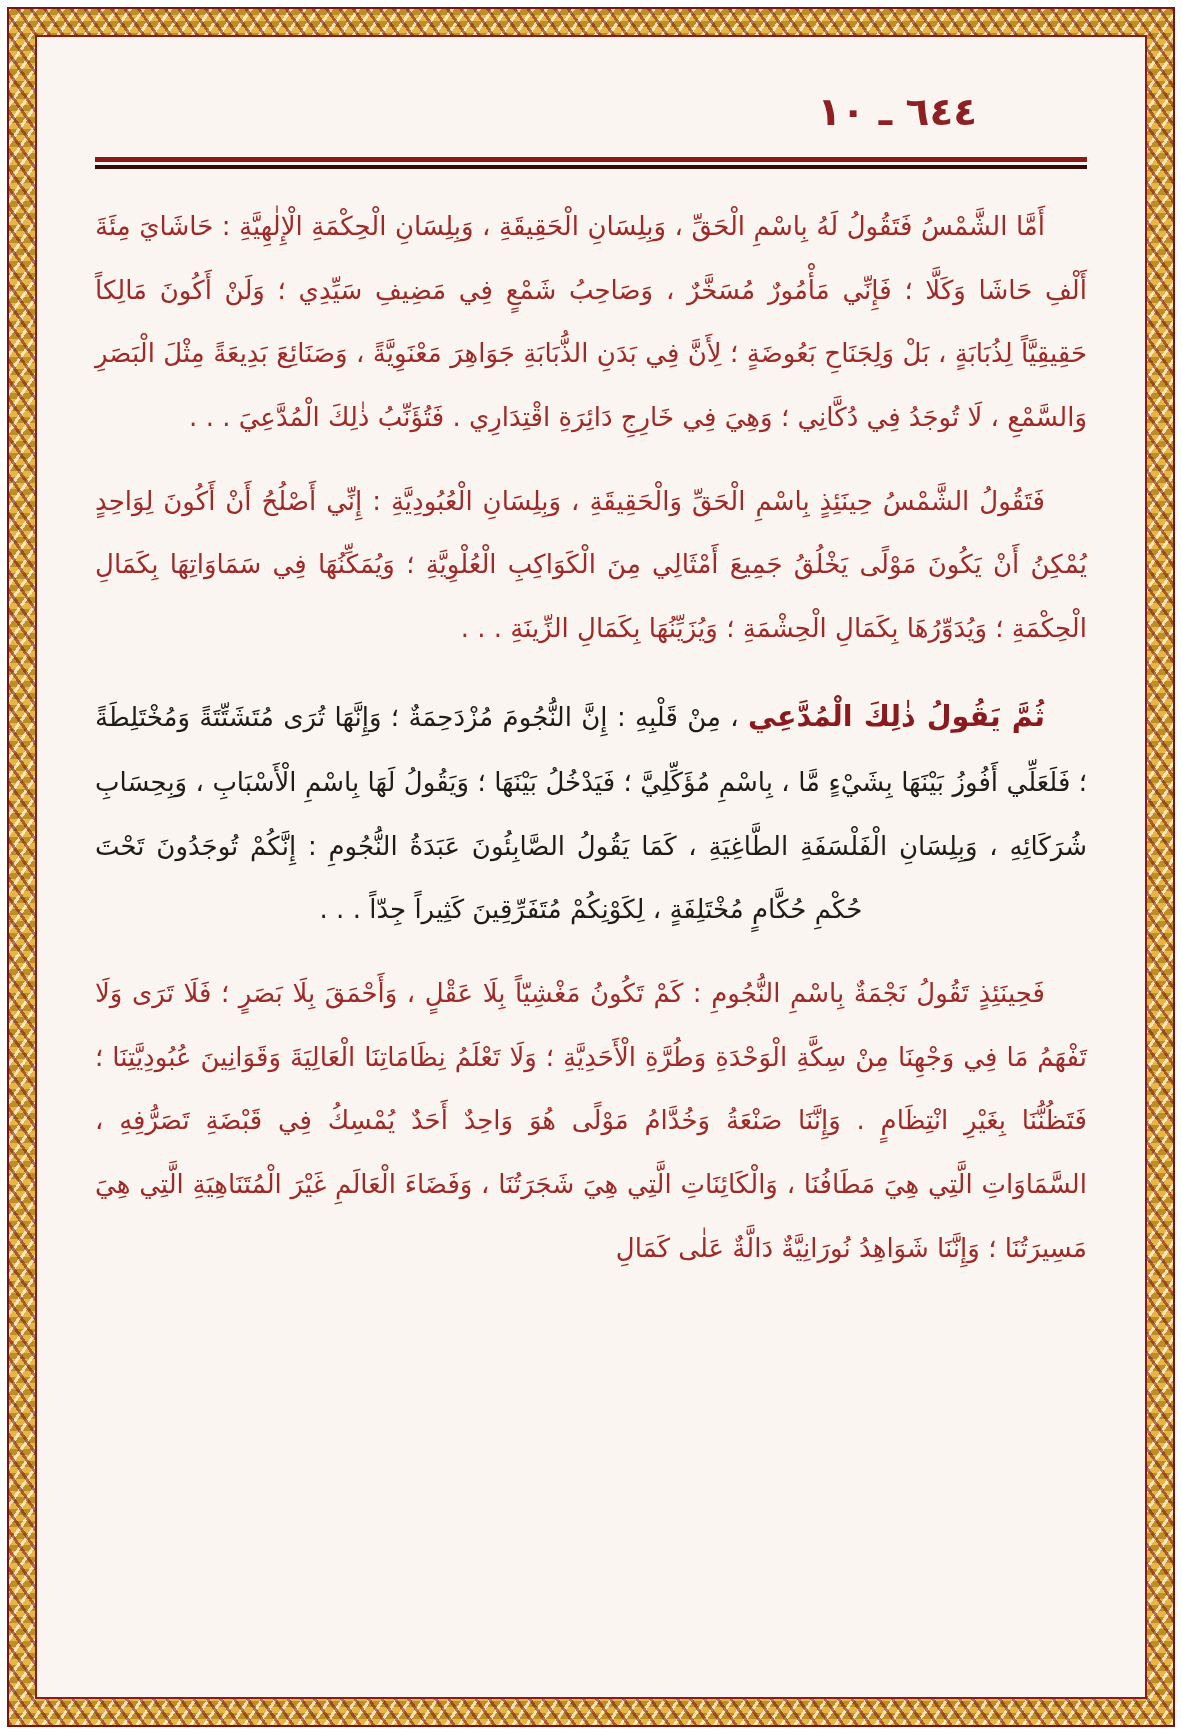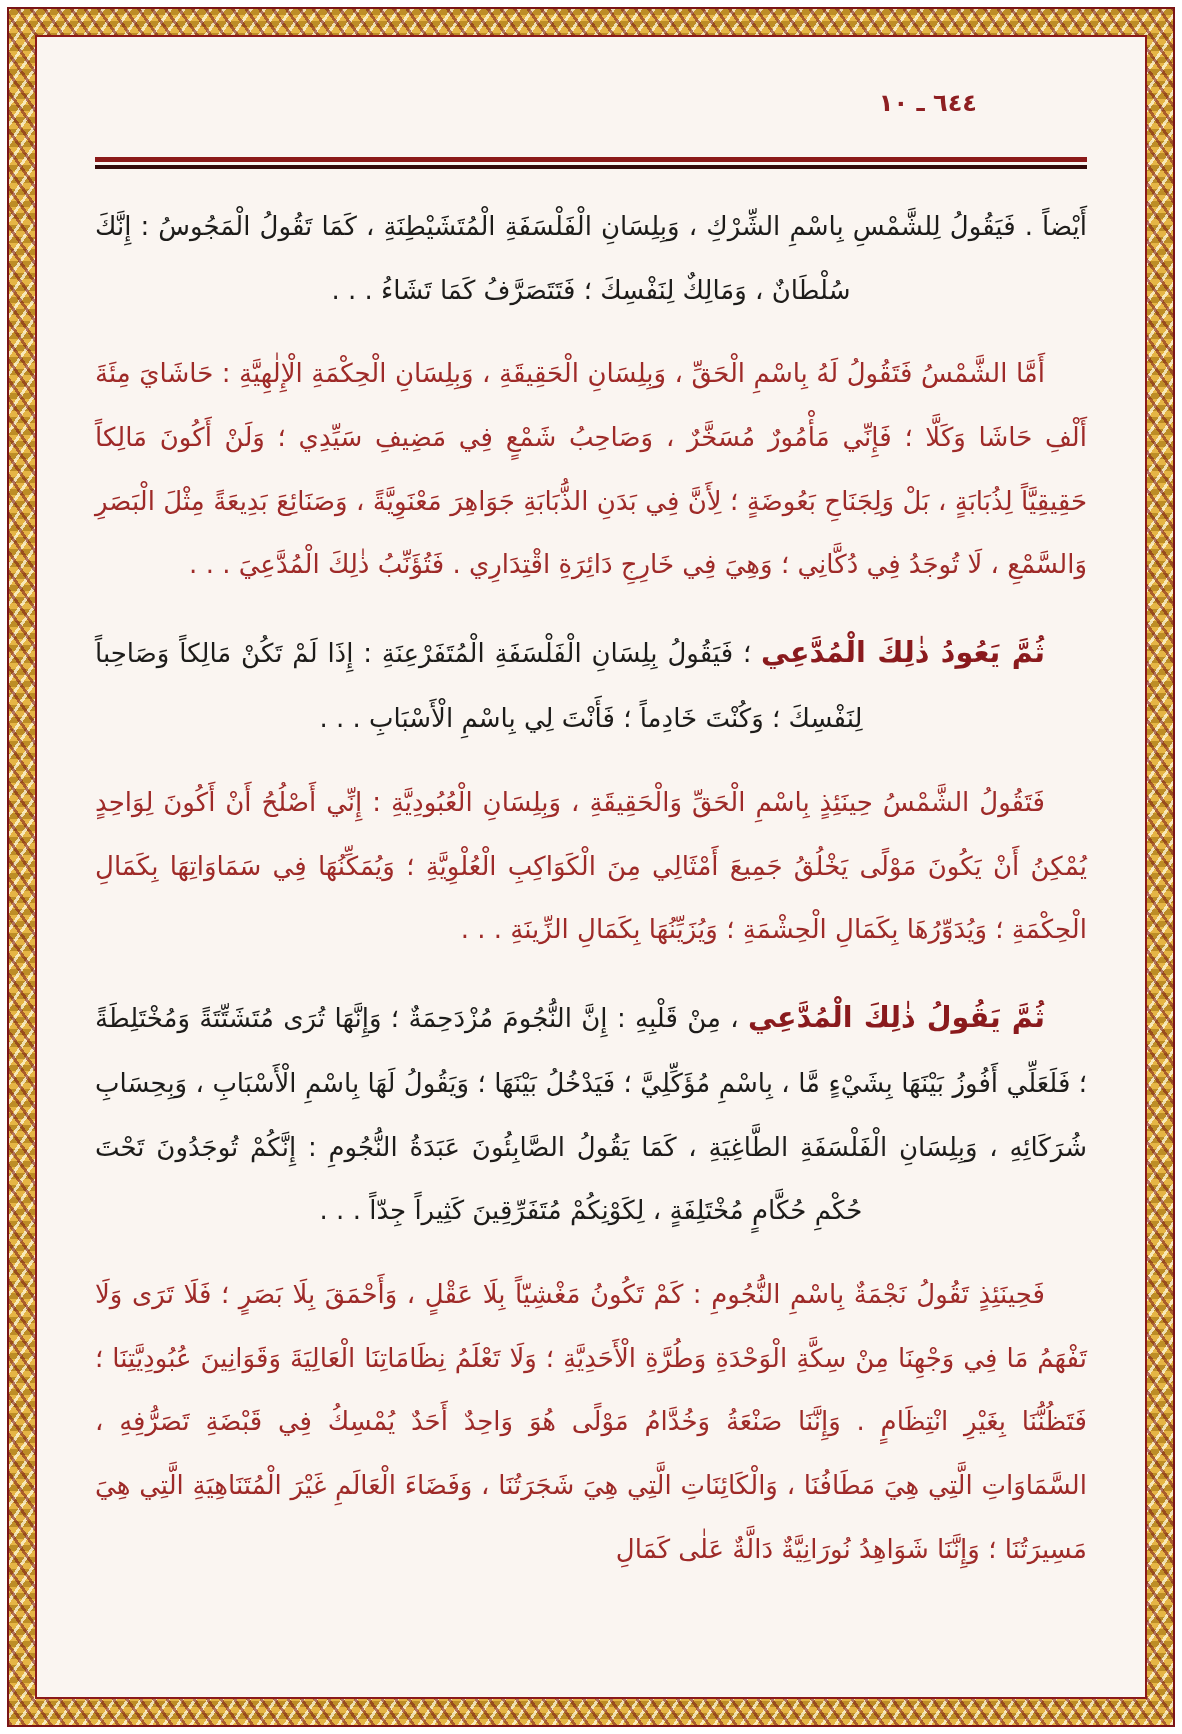--- a/index.html
+++ b/index.html
@@ -28,21 +28,21 @@
   .content{
     position:absolute; inset:0;
     padding:46px 58px 40px 58px;
     direction:rtl;
   }
   .header{
     position:relative; height:64px;
   }
   .page-num{
     position:absolute; left:auto; right:110px; top:6px;
-    font-size:24px; font-weight:bold; color:var(--title-red);
+    font-size:39px; font-weight:bold; color:var(--title-red);
     letter-spacing:2px;
   }
   .title{
     position:absolute; left:0; right:0; top:0;
     text-align:center;
     font-size:31px; font-weight:bold; color:var(--title-red);
     text-shadow: 10px 13px 2px rgba(110,100,95,.30);
   }
   .rule{margin-top:10px;}
   .rule .r1{height:5px;background:var(--rule-top);}
@@ -71,22 +71,20 @@
   <div class="surface">
     <div class="content">
       <div class="header">
         <div class="page-num">٦٤٤ ـ ١٠</div>
       </div>
       <div class="rule">
         <div class="r1"></div>
         <div class="r2"></div>
       </div>
       <div class="text-body">
-          <p class="para center-last"><span class="seg-black">أَيْضاً . فَيَقُولُ لِلشَّمْسِ بِاسْمِ الشِّرْكِ ، وَبِلِسَانِ الْفَلْسَفَةِ الْمُتَشَيْطِنَةِ ، كَمَا تَقُولُ الْمَجُوسُ : إِنَّكَ سُلْطَانٌ ، وَمَالِكٌ لِنَفْسِكَ ؛ فَتَتَصَرَّفُ كَمَا تَشَاءُ . . .</span></p>
           <p class="para indent"><span class="seg-red">أَمَّا الشَّمْسُ فَتَقُولُ لَهُ بِاسْمِ الْحَقِّ ، وَبِلِسَانِ الْحَقِيقَةِ ، وَبِلِسَانِ الْحِكْمَةِ الْإِلٰهِيَّةِ : حَاشَايَ مِئَةَ أَلْفِ حَاشَا وَكَلَّا ؛ فَإِنِّي مَأْمُورٌ مُسَخَّرٌ ، وَصَاحِبُ شَمْعٍ فِي مَضِيفِ سَيِّدِي ؛ وَلَنْ أَكُونَ مَالِكاً حَقِيقِيَّاً لِذُبَابَةٍ ، بَلْ وَلِجَنَاحِ بَعُوضَةٍ ؛ لِأَنَّ فِي بَدَنِ الذُّبَابَةِ جَوَاهِرَ مَعْنَوِيَّةً ، وَصَنَائِعَ بَدِيعَةً مِثْلَ الْبَصَرِ وَالسَّمْعِ ، لَا تُوجَدُ فِي دُكَّانِي ؛ وَهِيَ فِي خَارِجِ دَائِرَةِ اقْتِدَارِي . فَتُؤَنِّبُ ذٰلِكَ الْمُدَّعِيَ . . .</span></p>
-          <p class="para indent center-last"><span class="seg-redbold">ثُمَّ يَعُودُ ذٰلِكَ الْمُدَّعِي</span><span class="seg-black"> ؛ فَيَقُولُ بِلِسَانِ الْفَلْسَفَةِ الْمُتَفَرْعِنَةِ : إِذَا لَمْ تَكُنْ مَالِكاً وَصَاحِباً لِنَفْسِكَ ؛ وَكُنْتَ خَادِماً ؛ فَأَنْتَ لِي بِاسْمِ الْأَسْبَابِ . . .</span></p>
           <p class="para indent"><span class="seg-red">فَتَقُولُ الشَّمْسُ حِينَئِذٍ بِاسْمِ الْحَقِّ وَالْحَقِيقَةِ ، وَبِلِسَانِ الْعُبُودِيَّةِ : إِنِّي أَصْلُحُ أَنْ أَكُونَ لِوَاحِدٍ يُمْكِنُ أَنْ يَكُونَ مَوْلًى يَخْلُقُ جَمِيعَ أَمْثَالِي مِنَ الْكَوَاكِبِ الْعُلْوِيَّةِ ؛ وَيُمَكِّنُهَا فِي سَمَاوَاتِهَا بِكَمَالِ الْحِكْمَةِ ؛ وَيُدَوِّرُهَا بِكَمَالِ الْحِشْمَةِ ؛ وَيُزَيِّنُهَا بِكَمَالِ الزِّينَةِ . . .</span></p>
           <p class="para indent center-last"><span class="seg-redbold">ثُمَّ يَقُولُ ذٰلِكَ الْمُدَّعِي</span><span class="seg-black"> ، مِنْ قَلْبِهِ : إِنَّ النُّجُومَ مُزْدَحِمَةٌ ؛ وَإِنَّهَا تُرَى مُتَشَتِّتَةً وَمُخْتَلِطَةً ؛ فَلَعَلِّي أَفُوزُ بَيْنَهَا بِشَيْءٍ مَّا ، بِاسْمِ مُؤَكِّلِيَّ ؛ فَيَدْخُلُ بَيْنَهَا ؛ وَيَقُولُ لَهَا بِاسْمِ الْأَسْبَابِ ، وَبِحِسَابِ شُرَكَائِهِ ، وَبِلِسَانِ الْفَلْسَفَةِ الطَّاغِيَةِ ، كَمَا يَقُولُ الصَّابِئُونَ عَبَدَةُ النُّجُومِ : إِنَّكُمْ تُوجَدُونَ تَحْتَ حُكْمِ حُكَّامٍ مُخْتَلِفَةٍ ، لِكَوْنِكُمْ مُتَفَرِّقِينَ كَثِيراً جِدّاً . . .</span></p>
           <p class="para indent"><span class="seg-red">فَحِينَئِذٍ تَقُولُ نَجْمَةٌ بِاسْمِ النُّجُومِ : كَمْ تَكُونُ مَغْشِيّاً بِلَا عَقْلٍ ، وَأَحْمَقَ بِلَا بَصَرٍ ؛ فَلَا تَرَى وَلَا تَفْهَمُ مَا فِي وَجْهِنَا مِنْ سِكَّةِ الْوَحْدَةِ وَطُرَّةِ الْأَحَدِيَّةِ ؛ وَلَا تَعْلَمُ نِظَامَاتِنَا الْعَالِيَةَ وَقَوَانِينَ عُبُودِيَّتِنَا ؛ فَتَظُنُّنَا بِغَيْرِ انْتِظَامٍ . وَإِنَّنَا صَنْعَةُ وَخُدَّامُ مَوْلًى هُوَ وَاحِدٌ أَحَدٌ يُمْسِكُ فِي قَبْضَةِ تَصَرُّفِهِ ، السَّمَاوَاتِ الَّتِي هِيَ مَطَافُنَا ، وَالْكَائِنَاتِ الَّتِي هِيَ شَجَرَتُنَا ، وَفَضَاءَ الْعَالَمِ غَيْرَ الْمُتَنَاهِيَةِ الَّتِي هِيَ مَسِيرَتُنَا ؛ وَإِنَّنَا شَوَاهِدُ نُورَانِيَّةٌ دَالَّةٌ عَلٰى كَمَالِ</span></p>
         </div>
     </div>
   </div>
 </div>
 
 </body></html>

